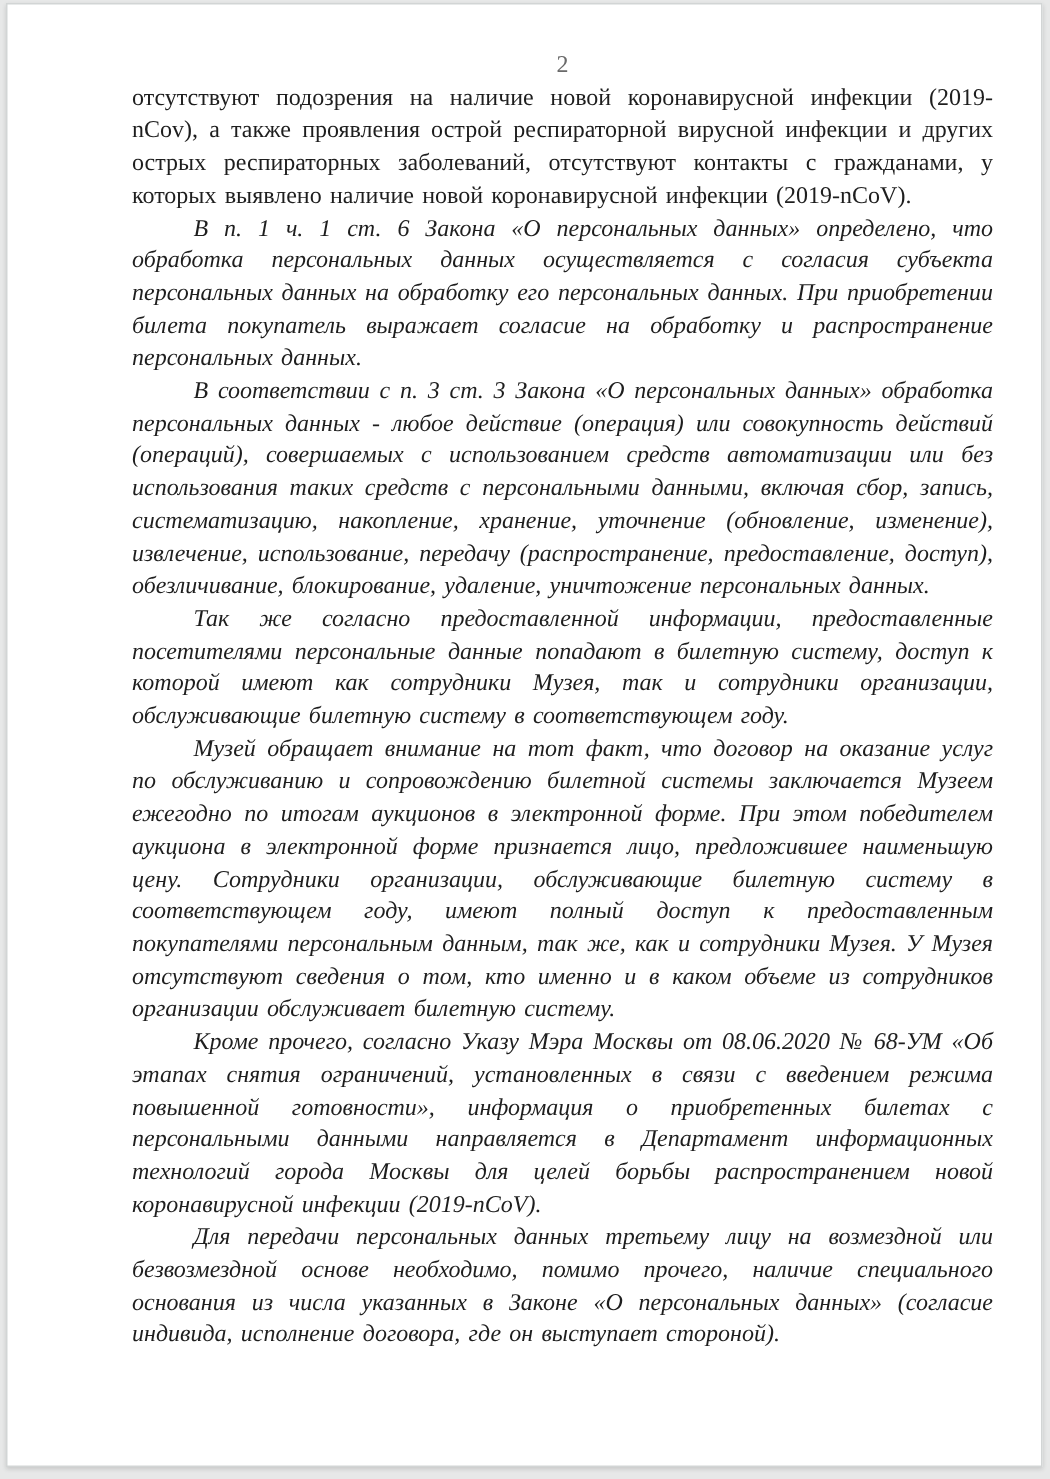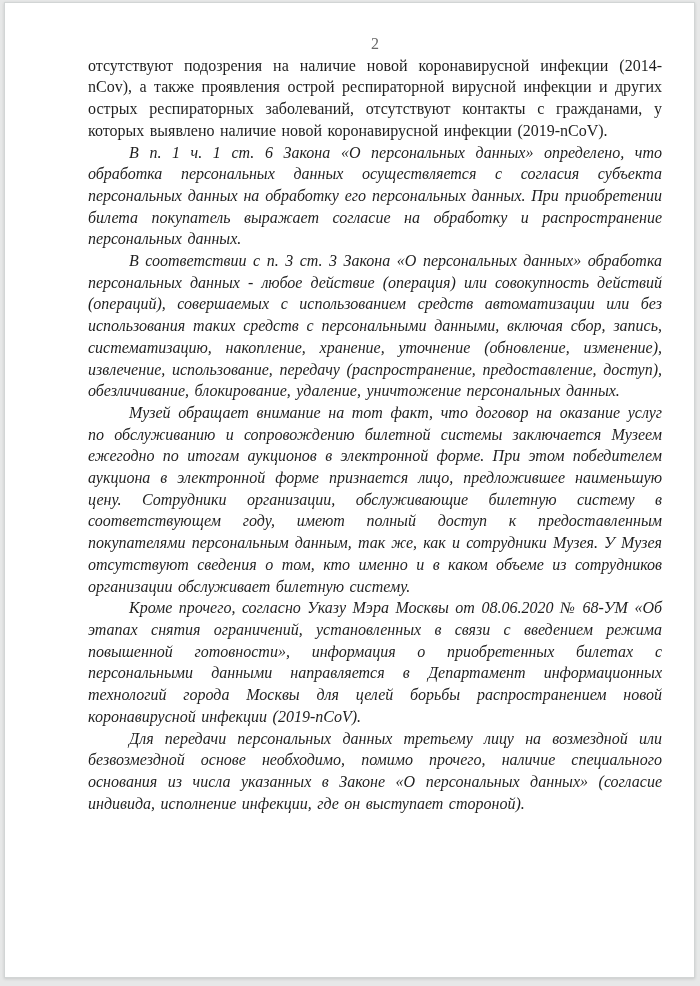--- a/index.html
+++ b/index.html
@@ -46,20 +46,21 @@
     text-indent: 41px;
     font-style: italic;
   }
 </style>
 </head>
 <body>
 
 <div class="page">
   <div class="content">
     <div class="page-number">2</div>
-    <p class="para">отсутствуют подозрения на наличие новой коронавирусной инфекции (2014-nCov), а также проявления острой респираторной вирусной инфекции и других острых респираторных заболеваний, отсутствуют контакты с гражданами, у которых выявлено наличие новой коронавирусной инфекции (2019-nCoV).</p>
+    <p class="para">отсутствуют подозрения на наличие новой коронавирусной инфекции (2019-nCov), а также проявления острой респираторной вирусной инфекции и других острых респираторных заболеваний, отсутствуют контакты с гражданами, у которых выявлено наличие новой коронавирусной инфекции (2019-nCoV).</p>
     <p class="para indent">В п. 1 ч. 1 ст. 6 Закона «О персональных данных» определено, что обработка персональных данных осуществляется с согласия субъекта персональных данных на обработку его персональных данных. При приобретении билета покупатель выражает согласие на обработку и распространение персональных данных.</p>
     <p class="para indent">В соответствии с п. 3 ст. 3 Закона «О персональных данных» обработка персональных данных - любое действие (операция) или совокупность действий (операций), совершаемых с использованием средств автоматизации или без использования таких средств с персональными данными, включая сбор, запись, систематизацию, накопление, хранение, уточнение (обновление, изменение), извлечение, использование, передачу (распространение, предоставление, доступ), обезличивание, блокирование, удаление, уничтожение персональных данных.</p>
+    <p class="para indent">Так же согласно предоставленной информации, предоставленные посетителями персональные данные попадают в билетную систему, доступ к которой имеют как сотрудники Музея, так и сотрудники организации, обслуживающие билетную систему в соответствующем году.</p>
     <p class="para indent">Музей обращает внимание на тот факт, что договор на оказание услуг по обслуживанию и сопровождению билетной системы заключается Музеем ежегодно по итогам аукционов в электронной форме. При этом победителем аукциона в электронной форме признается лицо, предложившее наименьшую цену. Сотрудники организации, обслуживающие билетную систему в соответствующем году, имеют полный доступ к предоставленным покупателями персональным данным, так же, как и сотрудники Музея. У Музея отсутствуют сведения о том, кто именно и в каком объеме из сотрудников организации обслуживает билетную систему.</p>
     <p class="para indent">Кроме прочего, согласно Указу Мэра Москвы от 08.06.2020 № 68-УМ «Об этапах снятия ограничений, установленных в связи с введением режима повышенной готовности», информация о приобретенных билетах с персональными данными направляется в Департамент информационных технологий города Москвы для целей борьбы распространением новой коронавирусной инфекции (2019-nCoV).</p>
-    <p class="para indent">Для передачи персональных данных третьему лицу на возмездной или безвозмездной основе необходимо, помимо прочего, наличие специального основания из числа указанных в Законе «О персональных данных» (согласие индивида, исполнение инфекции, где он выступает стороной).</p>
+    <p class="para indent">Для передачи персональных данных третьему лицу на возмездной или безвозмездной основе необходимо, помимо прочего, наличие специального основания из числа указанных в Законе «О персональных данных» (согласие индивида, исполнение договора, где он выступает стороной).</p>
   </div>
 </div>
 
 </body></html>

